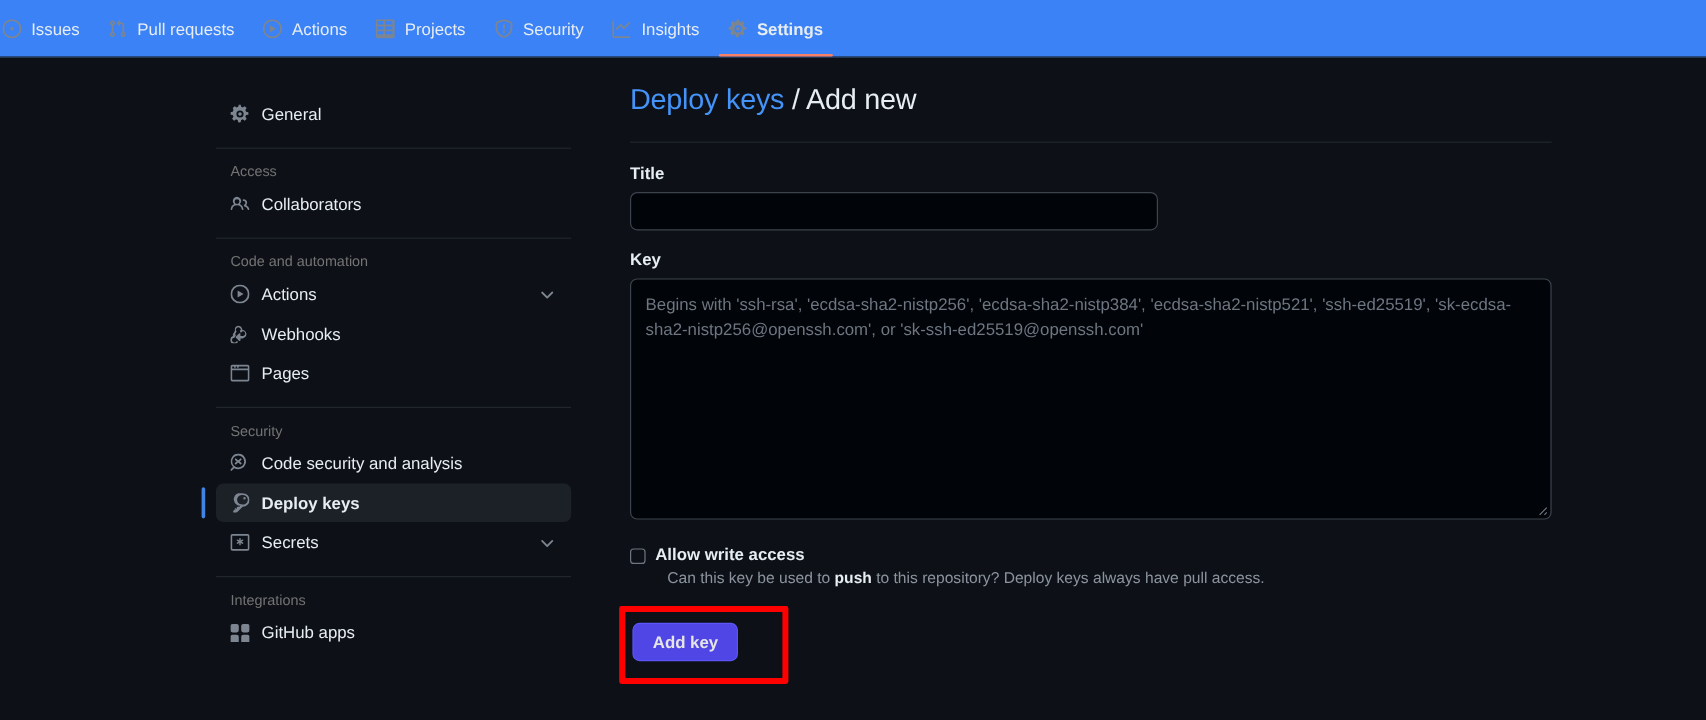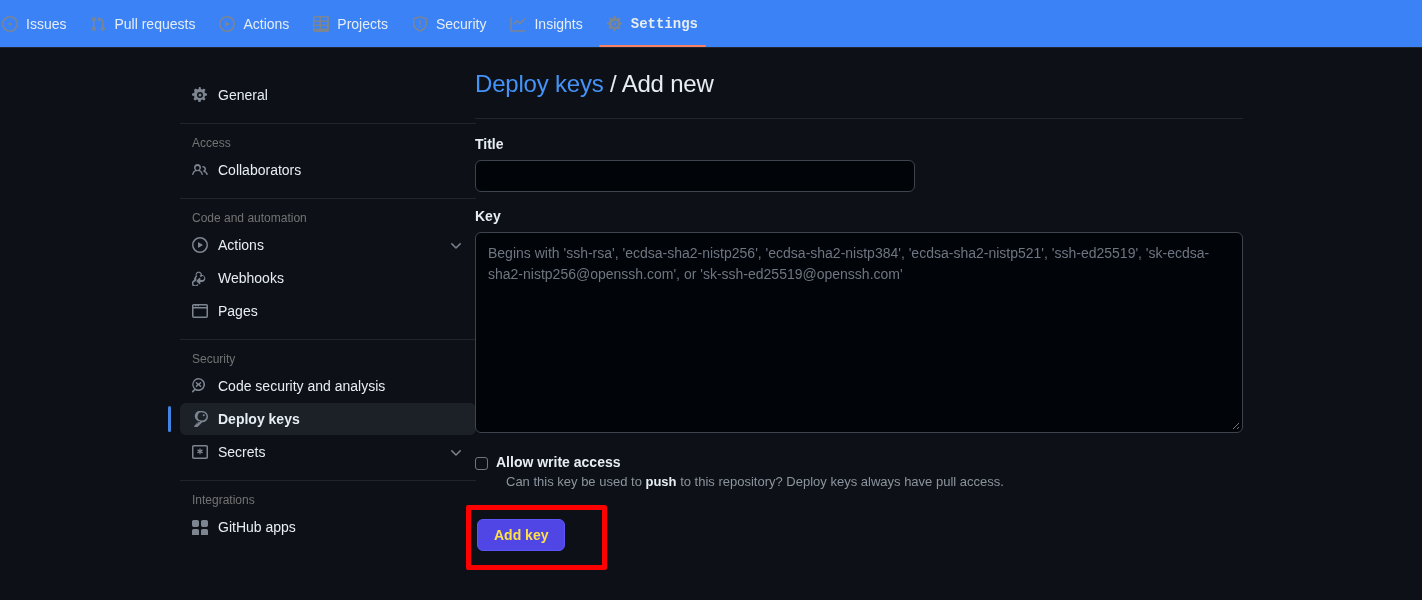--- a/index.html
+++ b/index.html
@@ -20,21 +20,21 @@
   }
   .nav-list { display: flex; align-items: center; height: 47px; padding-left: 0px; }
   .nav-item {
     display: flex; align-items: center; gap: 8px;
     height: 47px; padding: 0 8px; margin-right: 8px;
     position: relative; cursor: pointer;
     font-size: 14px; color: #e6edf3;
   }
   .nav-item.first { margin-left: -6px; }
   .nav-item .nav-label { white-space: nowrap; }
-  .nav-item.active .nav-label { font-weight: 600; font-family: Liberation Mono, monospace; }
+  .nav-item.active .nav-label { font-weight: 600; }
   .nav-item.active::after {
     content: ""; position: absolute; left: 0; right: 0; bottom: 0;
     height: 2px; background: #f78166; border-radius: 2px;
   }
   .nav-icon { display: inline-flex; width: 16px; height: 16px; color: #7d8590; }
   .nav-icon svg { width: 16px; height: 16px; display: block; }
 
   
   .body-wrap { position: absolute; left: 0; top: 48px; width: 1140px; height: 552px; }
 
@@ -62,21 +62,21 @@
   }
   .side-link.cut { opacity: 1; }
   .group-title {
     font-size: 12px; font-weight: 400; color: #737373;
     padding: 0 12px; margin-bottom: 4px;
   }
   .side-divider { height: 1px; background: #21262d; margin: 12px 0 12px; }
   .side-group { margin-bottom: 0; }
 
   
-  .main { position: absolute; left: 475px; top: 20px; width: 768px; }
+  .main { position: absolute; left: 525px; top: 20px; width: 768px; }
   .page-heading { font-size: 24px; font-weight: 400; line-height: 1.3; letter-spacing: -0.2px; }
   .page-heading .link { color: #4493f8; cursor: pointer; }
   .page-heading .sep { color: #e6edf3; }
   .heading-rule { height: 1px; background: #21262d; margin-top: 19px; }
 
   .field { margin-top: 17px; }
   .field-label { font-size: 14px; font-weight: 600; color: #e6edf3; margin-bottom: 8px; display: block; }
   .text-input {
     width: 440px; height: 32px;
     background: #010409;
@@ -118,21 +118,21 @@
   
   .submit-wrap { position: relative; margin-top: 16px; width: 768px; height: 66px; }
   .annot-box {
     position: absolute; left: -9px; top: 0px; width: 141px; height: 65px;
     border: 5px solid #ff0000; border-radius: 2px; pointer-events: none;
   }
   .btn-primary {
     position: absolute; left: 2px; top: 14px;
     height: 32px; padding: 0 16px;
     background: #4f46e5; border: 1px solid #5b55f5; border-radius: 6px;
-    color: #fde047; font-size: 14px; font-weight: 600;
+    color: #e5e5e5; font-size: 14px; font-weight: 600;
     font-family: "Liberation Sans", sans-serif;
     cursor: pointer; line-height: 30px;
   }
 </style>
 </head>
 <body>
 
 <div class="page">
 
   <div class="topnav">

